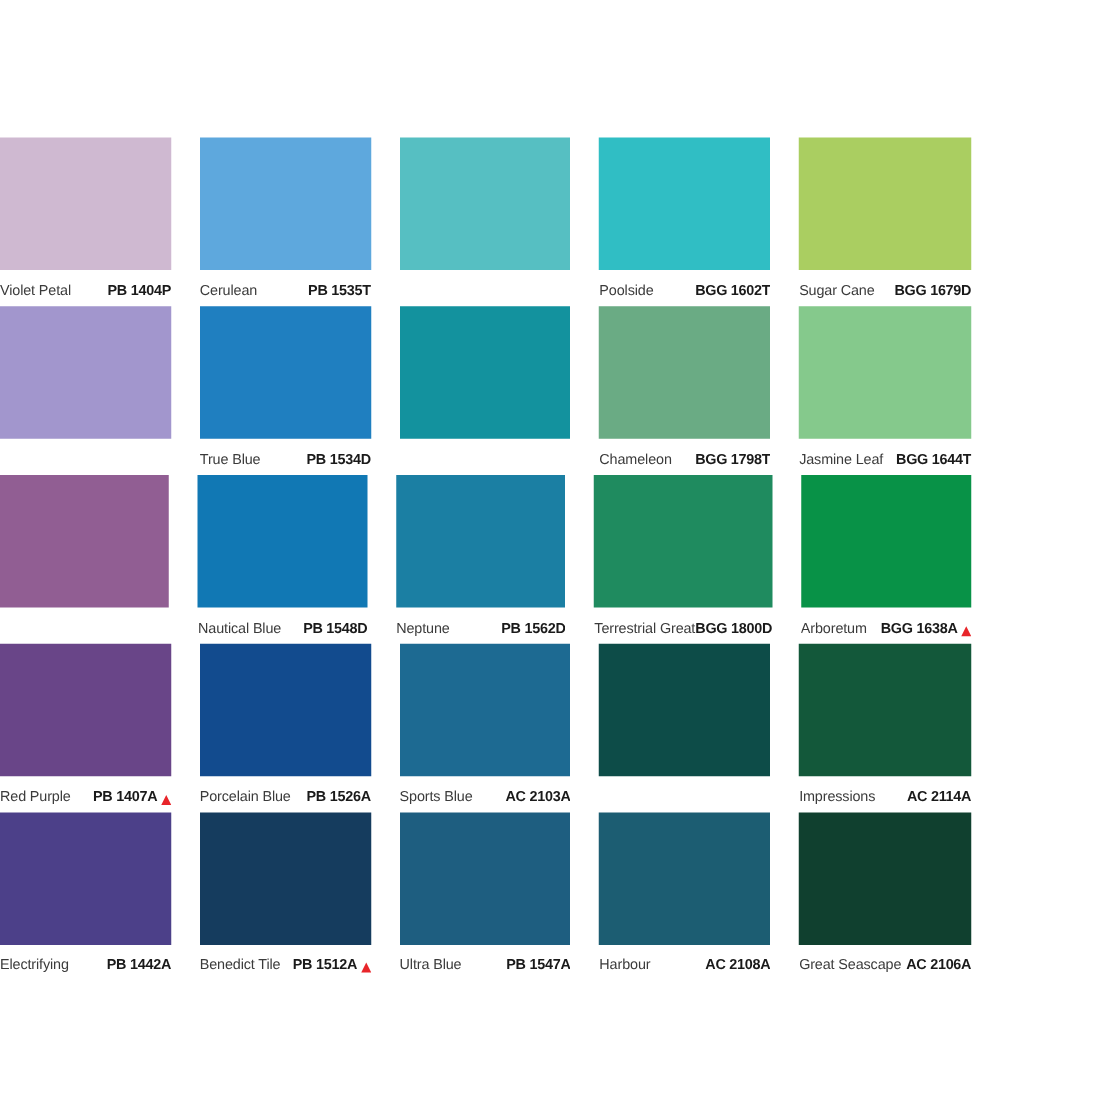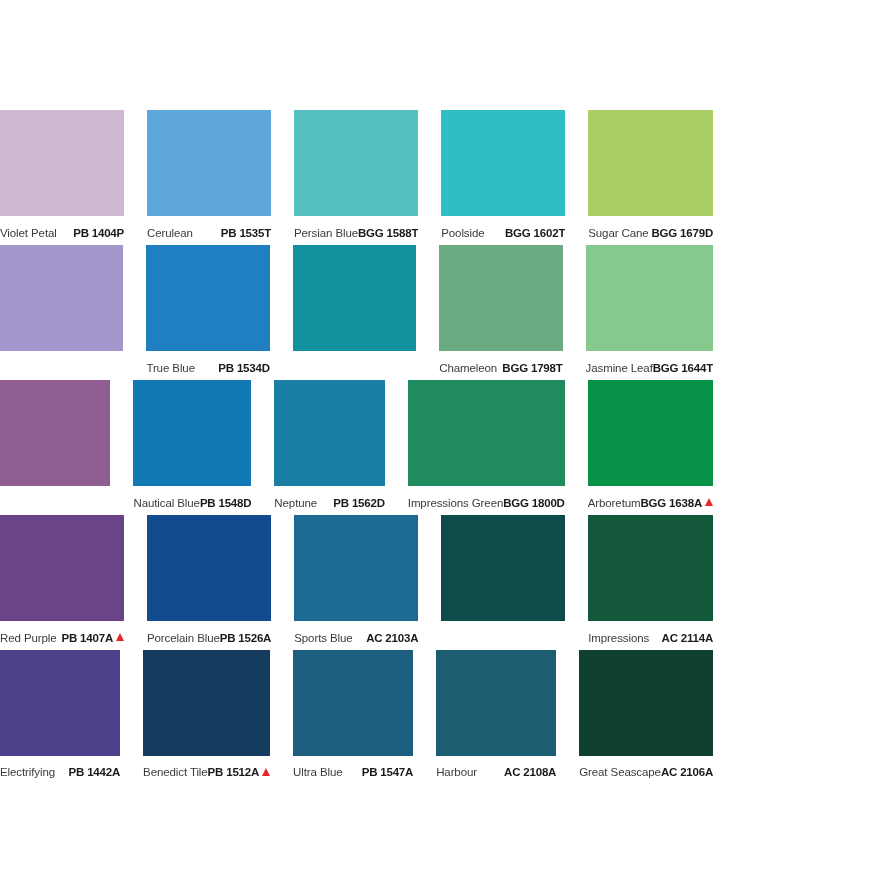--- a/index.html
+++ b/index.html
@@ -18,21 +18,21 @@
 
   #swatch-chart {
     position: absolute;
     left: 0;
     top: 110px;
     width: 891px;
   }
 
   .swatch-row {
     display: flex;
-    width: 713px;
+    width: 777px;
     height: 135px;
   }
   .swatch-row:last-child {
     height: 134px;
   }
 
   .swatch-cell {
     width: 159px;
     margin-right: 23px;
     display: flex;
@@ -65,21 +65,21 @@
   .swatch-name {
     font-size: 11.5px;
     color: #3b3b3b;
     letter-spacing: -0.1px;
     font-weight: 400;
     line-height: 14px;
   }
 
   .swatch-code-wrap {
     display: flex;
-    align-items: center;
+    align-items: flex-end;
     gap: 2px;
   }
 
   .swatch-code {
     font-size: 11.5px;
     color: #1a1a1a;
     font-weight: 700;
     letter-spacing: -0.2px;
     line-height: 14px;
   }
@@ -113,26 +113,20 @@
         <div class="swatch-chip" style="background-color: rgb(94, 168, 221);"></div>
         <div class="swatch-label">
           <span class="swatch-name">Cerulean</span>
           <span class="swatch-code-wrap">
             <span class="swatch-code">PB 1535T</span>
           </span>
         </div>
       </div>
       <div class="swatch-cell">
         <div class="swatch-chip" style="background-color: rgb(86, 191, 194);"></div>
-        <div class="swatch-label">
-          <span class="swatch-name">Persian Blue</span>
-          <span class="swatch-code-wrap">
-            <span class="swatch-code">BGG 1588T</span>
-          </span>
-        </div>
       </div>
       <div class="swatch-cell">
         <div class="swatch-chip" style="background-color: rgb(48, 190, 196);"></div>
         <div class="swatch-label">
           <span class="swatch-name">Poolside</span>
           <span class="swatch-code-wrap">
             <span class="swatch-code">BGG 1602T</span>
           </span>
         </div>
       </div>
@@ -199,21 +193,21 @@
         <div class="swatch-label">
           <span class="swatch-name">Neptune</span>
           <span class="swatch-code-wrap">
             <span class="swatch-code">PB 1562D</span>
           </span>
         </div>
       </div>
       <div class="swatch-cell">
         <div class="swatch-chip" style="background-color: rgb(31, 139, 95);"></div>
         <div class="swatch-label">
-          <span class="swatch-name">Impressions Green</span>
+          <span class="swatch-name">Terrestrial Great</span>
           <span class="swatch-code-wrap">
             <span class="swatch-code">BGG 1800D</span>
           </span>
         </div>
       </div>
       <div class="swatch-cell">
         <div class="swatch-chip" style="background-color: rgb(8, 146, 71);"></div>
         <div class="swatch-label">
           <span class="swatch-name">Arboretum</span>
           <span class="swatch-code-wrap">

